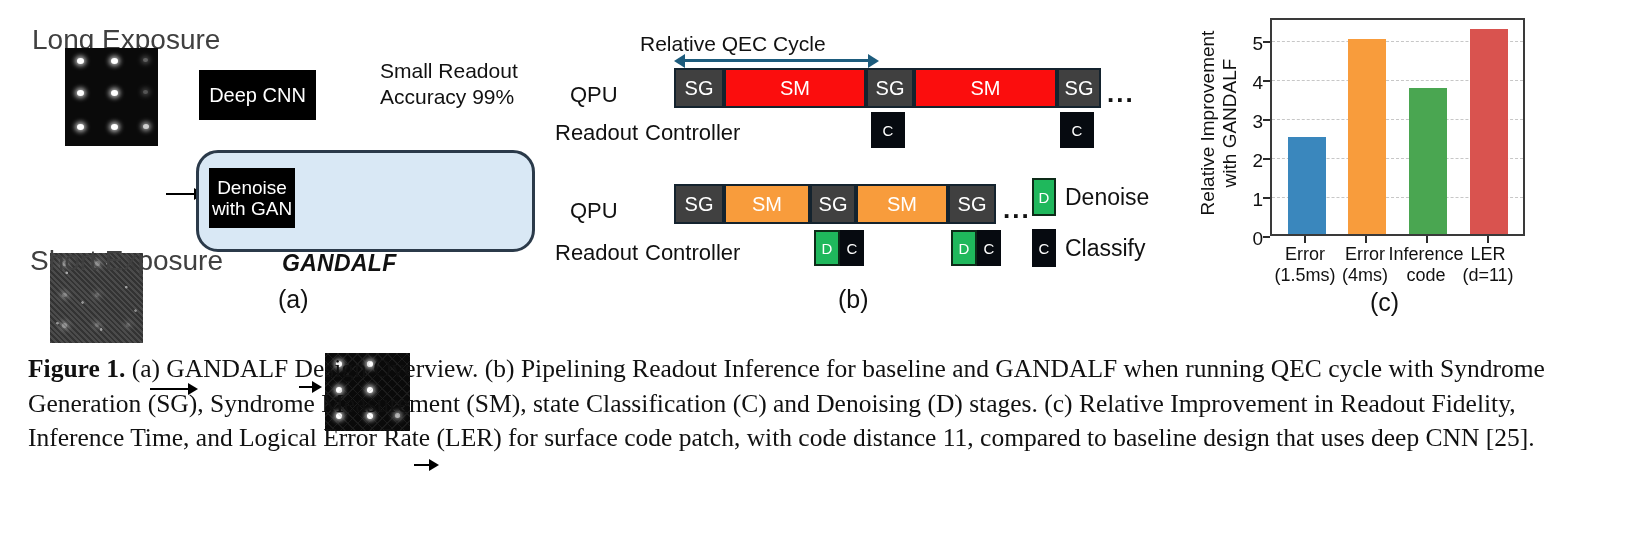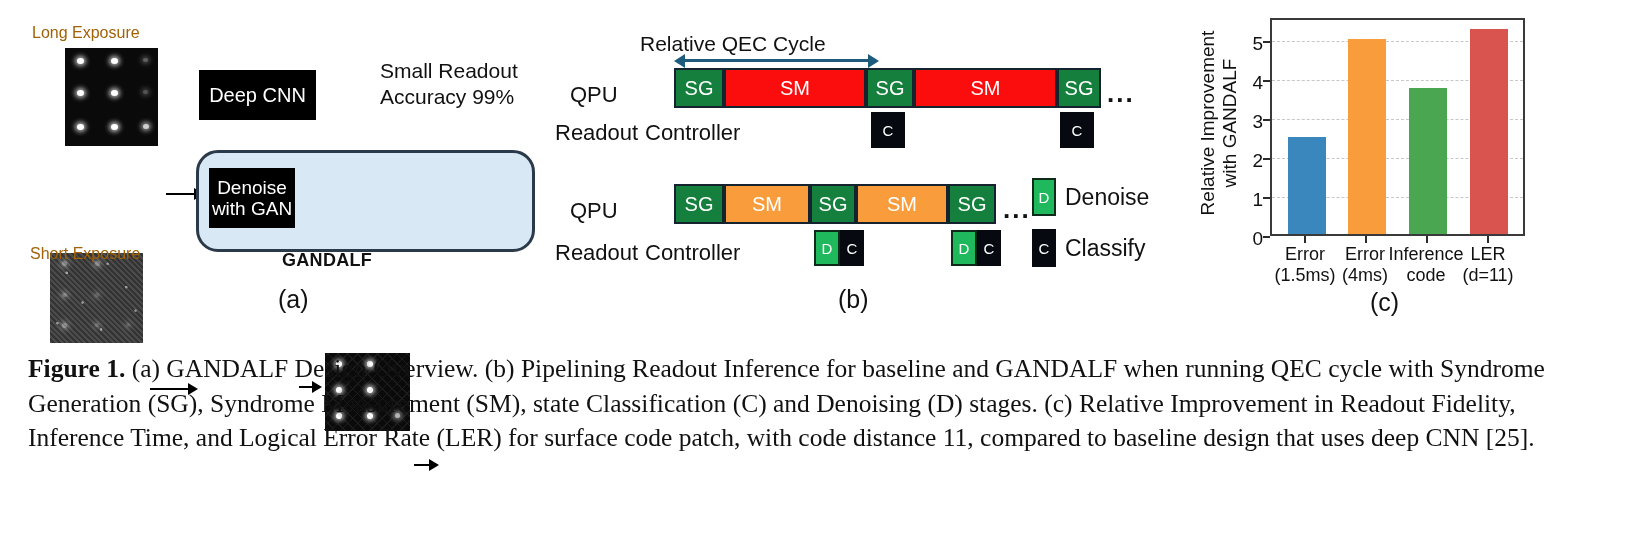--- a/index.html
+++ b/index.html
@@ -7,41 +7,41 @@
        font-family:"Liberation Sans",sans-serif;color:#111;}
   .fig{position:absolute;left:0;top:0;width:1628px;height:537px;}
 
   
   .abs{position:absolute;}
   .blackbox{background:#000;color:#fff;display:flex;align-items:center;
             justify-content:center;text-align:center;line-height:1.12;}
 
   
   #panel-a{left:0;top:0;width:560px;height:330px;}
-  .cap-label{font-size:16px;color:#a16207;}
+  .cap-label{font-size:28px;color:#404040;}
   .noise-img{border:0;background:#0a0a0a;position:relative;overflow:hidden;}
   .spot{position:absolute;border-radius:50%;background:#fff;
         box-shadow:0 0 5px 2px rgba(255,255,255,.75);}
 
   .arrow-line{position:absolute;background:#000;height:2px;}
   .arrow-head-r{position:absolute;width:0;height:0;
      border-top:6px solid transparent;border-bottom:6px solid transparent;
      border-left:10px solid #000;}
   .arrow-head-u{position:absolute;width:0;height:0;
      border-left:6px solid transparent;border-right:6px solid transparent;
      border-bottom:10px solid #000;}
 
   #gandalf-box{background:#d9e8f5;border:3px solid #2b3a4a;border-radius:22px;}
-  #gandalf-caption{font-size:18px;font-weight:600;letter-spacing:.3px;text-align:center;}
+  #gandalf-caption{font-style:italic;font-size:23px;font-weight:600;letter-spacing:.3px;text-align:center;}
 
   
   #panel-b{left:555px;top:0;width:600px;height:330px;}
   .seg{position:absolute;display:flex;align-items:center;justify-content:center;
        color:#fff;font-size:20px;border:2px solid #14232e;box-sizing:border-box;}
-  .seg-sg{background:#15803d;}
+  .seg-sg{background:#404040;}
   .seg-sm-red{background:#fb0d0d;}
   .seg-sm-orange{background:#f89c3c;}
   .dots{position:absolute;font-size:26px;font-weight:700;color:#111;letter-spacing:2px;}
   .rowlabel{position:absolute;font-size:22px;color:#111;white-space:nowrap;}
   .cbox{position:absolute;background:#060a10;color:#fff;font-size:15px;
         display:flex;align-items:center;justify-content:center;
         border:2px solid #060a10;box-sizing:border-box;}
   .dbox{position:absolute;background:#1fb85c;color:#fff;font-size:15px;
         display:flex;align-items:center;justify-content:center;
         border:2px solid #0d2b18;box-sizing:border-box;}

